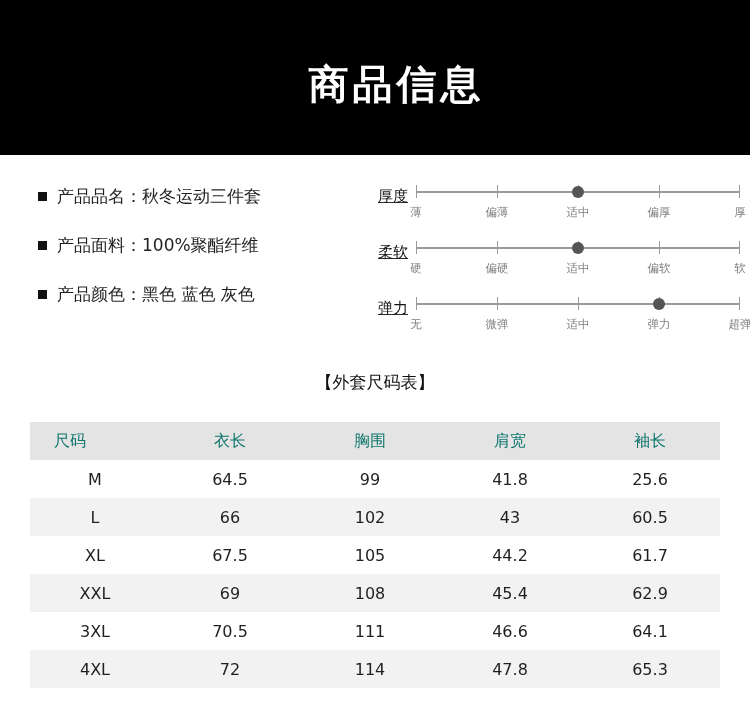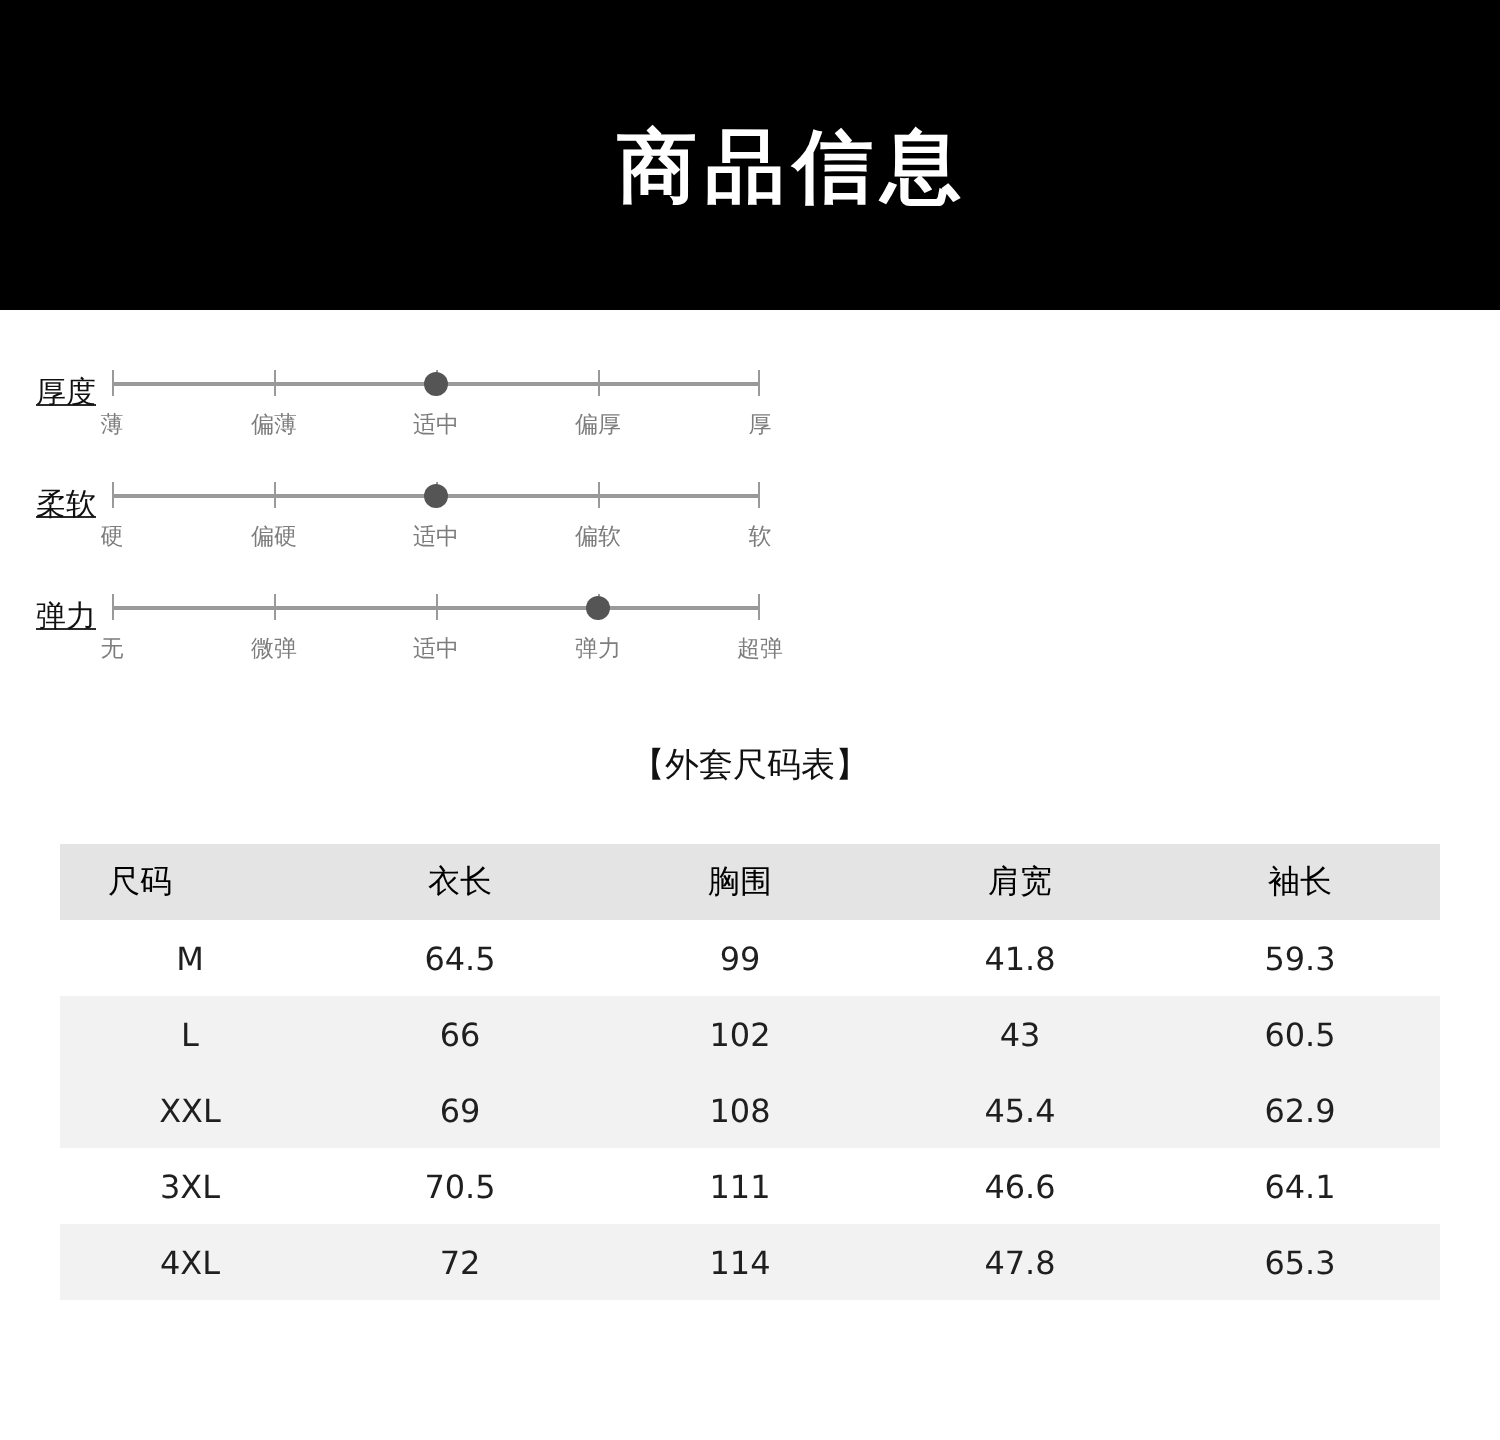--- a/index.html
+++ b/index.html
@@ -170,21 +170,21 @@
   table.size-table {
     width: 690px;
     margin: 0 auto;
     border-collapse: collapse;
     table-layout: fixed;
   }
   table.size-table th {
     background: #e4e4e4;
     font-size: 16px;
     font-weight: normal;
-    color: #000000;
+    color: #0f766e;
     height: 36px;
     font-family: Liberation Sans, sans-serif;
   }
   table.size-table td {
     height: 36px;
     font-size: 16px;
     text-align: center;
     color: #1f1f1f;
     font-family: "DejaVu Sans", "Liberation Sans", sans-serif;
   }
@@ -209,20 +209,37 @@
 <body>
 
 <div class="page">
 
   <div class="banner">
     <div class="banner-title">商品信息</div>
   </div>
 
   <div class="spec-row">
 
+    <div class="spec-left">
+      <div class="spec-item">
+        <span class="spec-bullet"></span>
+        <span class="spec-label">产品品名：</span>
+        <span class="spec-value">秋冬运动三件套</span>
+      </div>
+      <div class="spec-item">
+        <span class="spec-bullet"></span>
+        <span class="spec-label">产品面料：</span>
+        <span class="spec-value">100%聚酯纤维</span>
+      </div>
+      <div class="spec-item">
+        <span class="spec-bullet"></span>
+        <span class="spec-label">产品颜色：</span>
+        <span class="spec-value">黑色 蓝色 灰色</span>
+      </div>
+    </div>
 
     <div class="spec-right">
 
       <div class="slider-block">
         <div class="slider-name">厚度</div>
         <div class="slider-body">
           <div class="slider-track">
             <div class="slider-line"></div>
             <div class="slider-tickwrap">
                 <div class="slider-tick" style="left: 0%;"></div>
@@ -304,29 +321,36 @@
           <th>肩宽</th>
           <th>袖长</th>
         </tr>
     </thead>
     <tbody>
         <tr class="odd">
           <td>M</td>
           <td>64.5</td>
           <td>99</td>
           <td>41.8</td>
-          <td>59.3</td>
+          <td>25.6</td>
         </tr>
         <tr class="even">
           <td>L</td>
           <td>66</td>
           <td>102</td>
           <td>43</td>
           <td>60.5</td>
         </tr>
+        <tr class="odd">
+          <td>XL</td>
+          <td>67.5</td>
+          <td>105</td>
+          <td>44.2</td>
+          <td>61.7</td>
+        </tr>
         <tr class="even">
           <td>XXL</td>
           <td>69</td>
           <td>108</td>
           <td>45.4</td>
           <td>62.9</td>
         </tr>
         <tr class="odd">
           <td>3XL</td>
           <td>70.5</td>

